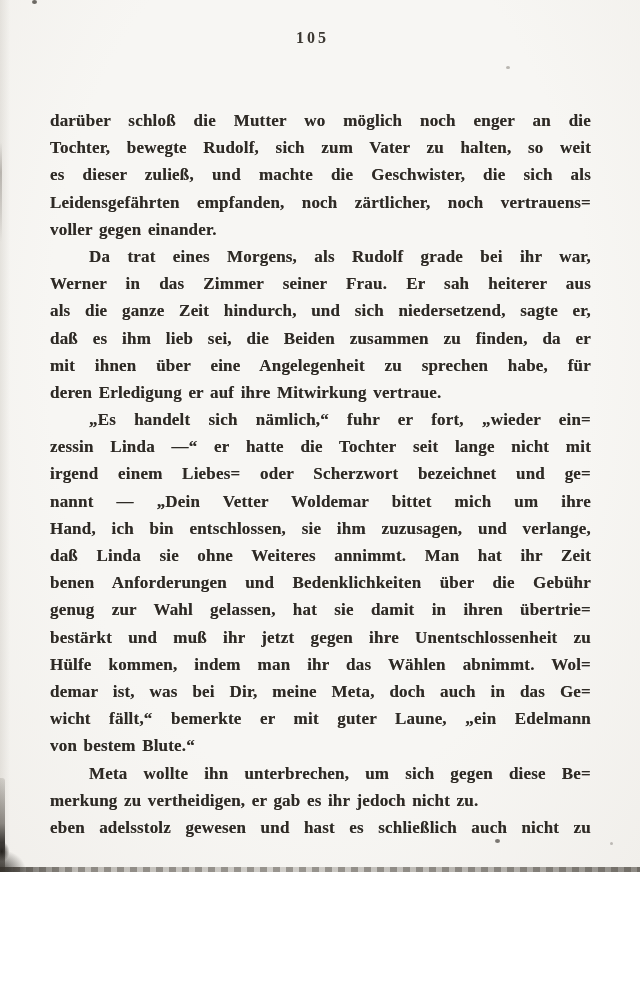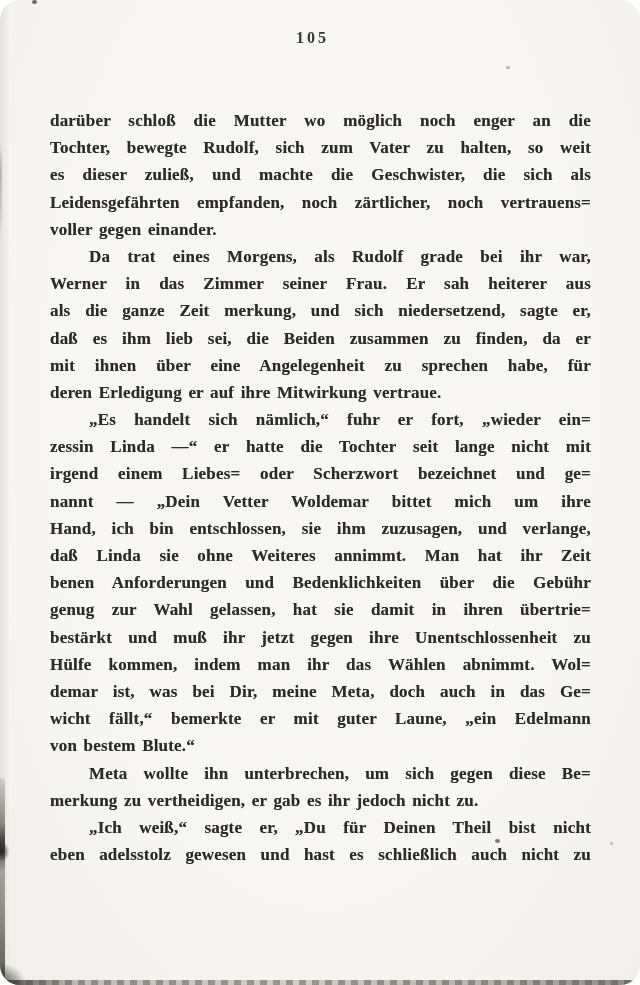--- a/index.html
+++ b/index.html
@@ -2,29 +2,28 @@
 <html><head>
 <meta charset="utf-8">
 <style>
   html, body {
     margin: 0;
     padding: 0;
   }
   .page {
     position: relative;
     width: 640px;
-    height: 985px;
+    height: 872px;
     overflow: hidden;
     background:
       linear-gradient(to right, rgba(190,185,176,0.30) 0px, rgba(190,185,176,0.0) 10px),
       radial-gradient(ellipse at 50% 40%, #f7f6f3 60%, #f1efeb 100%);
     background-color: #f5f4f1;
     font-family: "Liberation Serif", "DejaVu Serif", serif;
     color: #2f2b26;
-    border-radius: 20px;
   }
   .page-number {
     position: absolute;
     top: 29px;
     left: 50px;
     width: 525px;
     text-align: center;
     font-size: 16px;
     font-weight: 700;
     letter-spacing: 3px;
@@ -128,21 +127,21 @@
       <span class="line">darüber schloß die Mutter wo möglich noch enger an die</span>
       <span class="line">Tochter, bewegte Rudolf, sich zum Vater zu halten, so weit</span>
       <span class="line">es dieser zuließ, und machte die Geschwister, die sich als</span>
       <span class="line">Leidensgefährten empfanden, noch zärtlicher, noch vertrauens=</span>
       <span class="line plast">voller gegen einander.</span>
     </p>
 
     <p class="para">
       <span class="line indent">Da trat eines Morgens, als Rudolf grade bei ihr war,</span>
       <span class="line">Werner in das Zimmer seiner Frau.  Er sah heiterer aus</span>
-      <span class="line">als die ganze Zeit merkung, und sich niedersetzend, sagte er,</span>
+      <span class="line">als die ganze Zeit hindurch, und sich niedersetzend, sagte er,</span>
       <span class="line">daß es ihm lieb sei, die Beiden zusammen zu finden, da er</span>
       <span class="line">mit ihnen über eine Angelegenheit zu sprechen habe, für</span>
       <span class="line plast">deren Erledigung er auf ihre Mitwirkung vertraue.</span>
     </p>
 
     <p class="para">
       <span class="line indent">„Es handelt sich nämlich,“ fuhr er fort, „wieder ein=</span>
       <span class="line">zessin Linda —“ er hatte die Tochter seit lange nicht mit</span>
       <span class="line">irgend einem Liebes= oder Scherzwort bezeichnet und ge=</span>
       <span class="line">nannt — „Dein Vetter Woldemar bittet mich um ihre</span>
@@ -153,21 +152,20 @@
       <span class="line">bestärkt und muß ihr jetzt gegen ihre Unentschlossenheit zu</span>
       <span class="line">Hülfe kommen, indem man ihr das Wählen abnimmt.  Wol=</span>
       <span class="line">demar ist, was bei Dir, meine Meta, doch auch in das Ge=</span>
       <span class="line">wicht fällt,“ bemerkte er mit guter Laune, „ein Edelmann</span>
       <span class="line plast">von bestem Blute.“</span>
     </p>
 
     <p class="para">
       <span class="line indent">Meta wollte ihn unterbrechen, um sich gegen diese Be=</span>
       <span class="line plast">merkung zu vertheidigen, er gab es ihr jedoch nicht zu.</span>
-      <span class="line indent">„Ich weiß,“ sagte er, „Du für Deinen Theil bist nicht</span>
       <span class="line">eben adelsstolz gewesen und hast es schließlich auch nicht zu</span>
     </p>
 
   </div>
 
   <div class="scan-edge-left-upper"></div>
   <div class="scan-edge-left-lower"></div>
   <div class="scan-edge-left-blob"></div>
   <div class="scan-corner-wedge"></div>
   <div class="scan-edge-bottom"></div>

